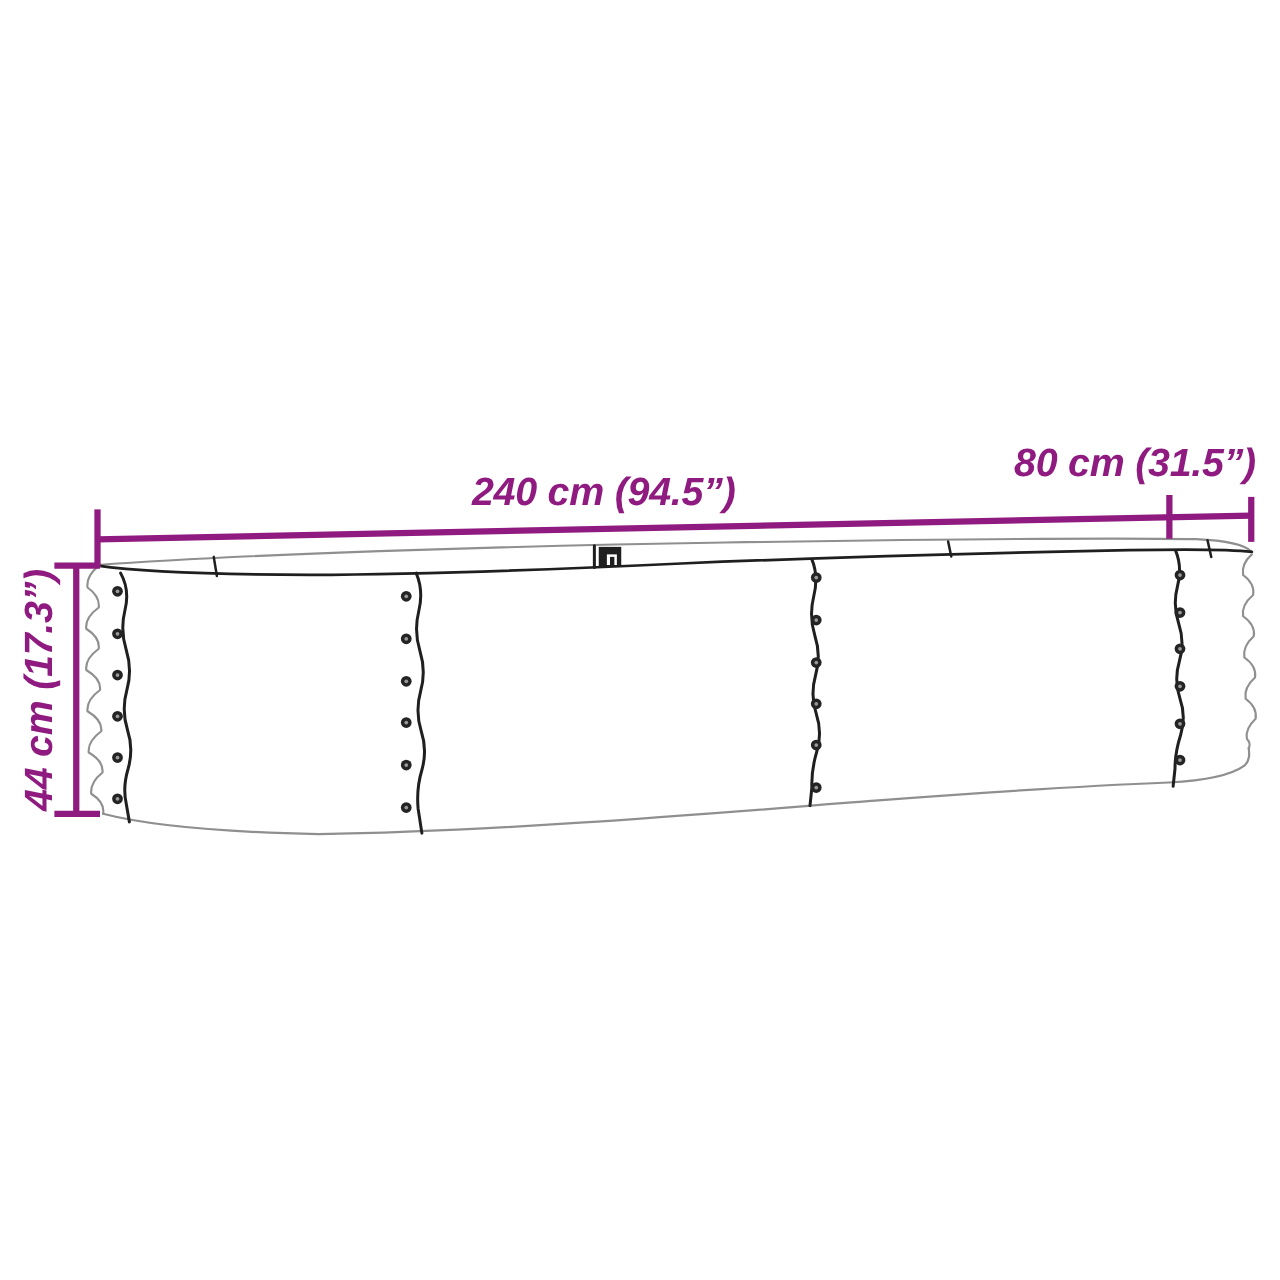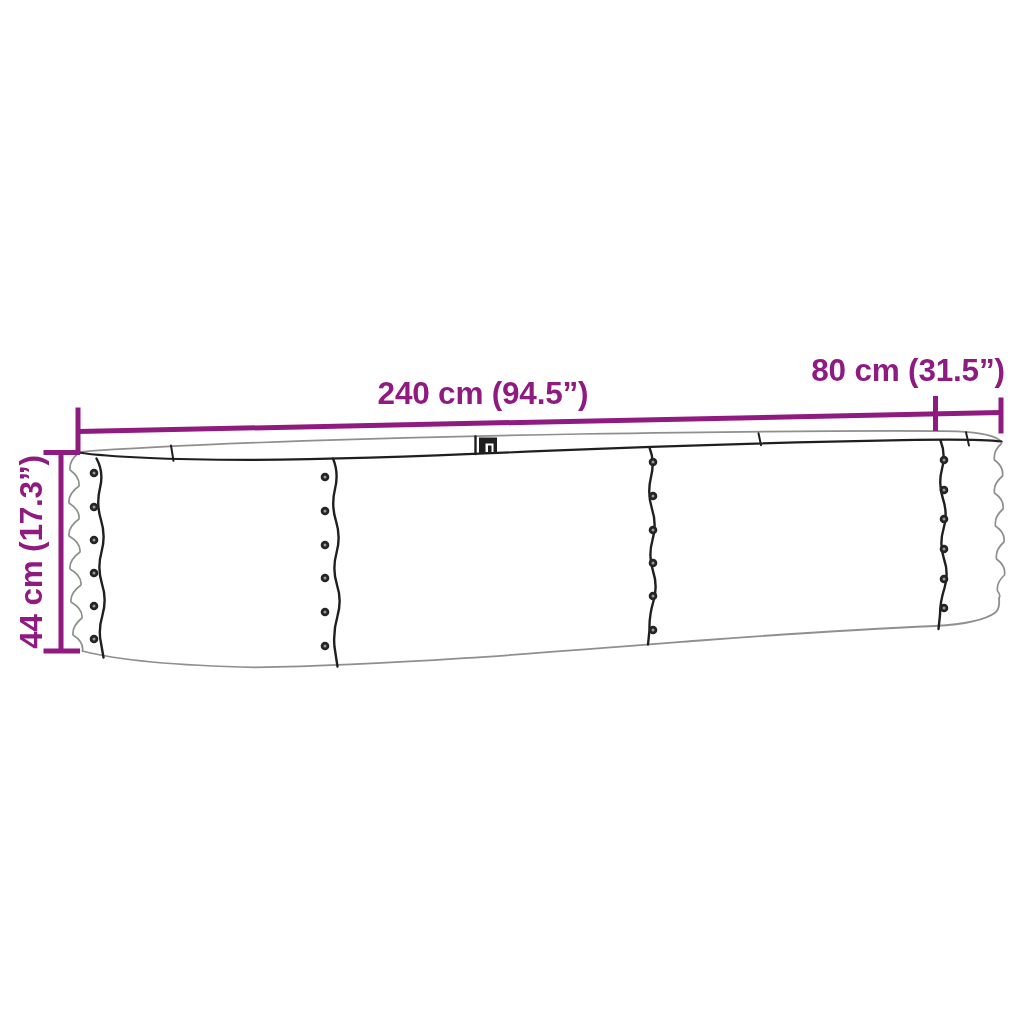--- a/index.html
+++ b/index.html
@@ -8,20 +8,21 @@
     --soft:#8f8f8f;
     --bg:#ffffff;
   }
   html,body{margin:0;padding:0;background:var(--bg);}
   .canvas{
     position:relative;
     width:1024px;height:1020px;
     background:var(--bg);
     overflow:hidden;
     font-family:"Liberation Sans", sans-serif;
+    font-style:italic;
   }
   svg{position:absolute;inset:0;display:block;}
   .dim{stroke:var(--accent);stroke-width:5;fill:none;stroke-linecap:butt;}
   .ink{stroke:var(--ink);fill:none;stroke-linecap:round;stroke-linejoin:round;}
   .soft{stroke:var(--soft);fill:none;stroke-linecap:round;stroke-linejoin:round;}
   .w17{stroke-width:1.7;} .w18{stroke-width:1.8;} .w20{stroke-width:2;}
   .w22{stroke-width:2.2;} .w24{stroke-width:2.4;}
   .dimtext{
     fill:var(--accent);
     font-family:"Liberation Sans", sans-serif;

